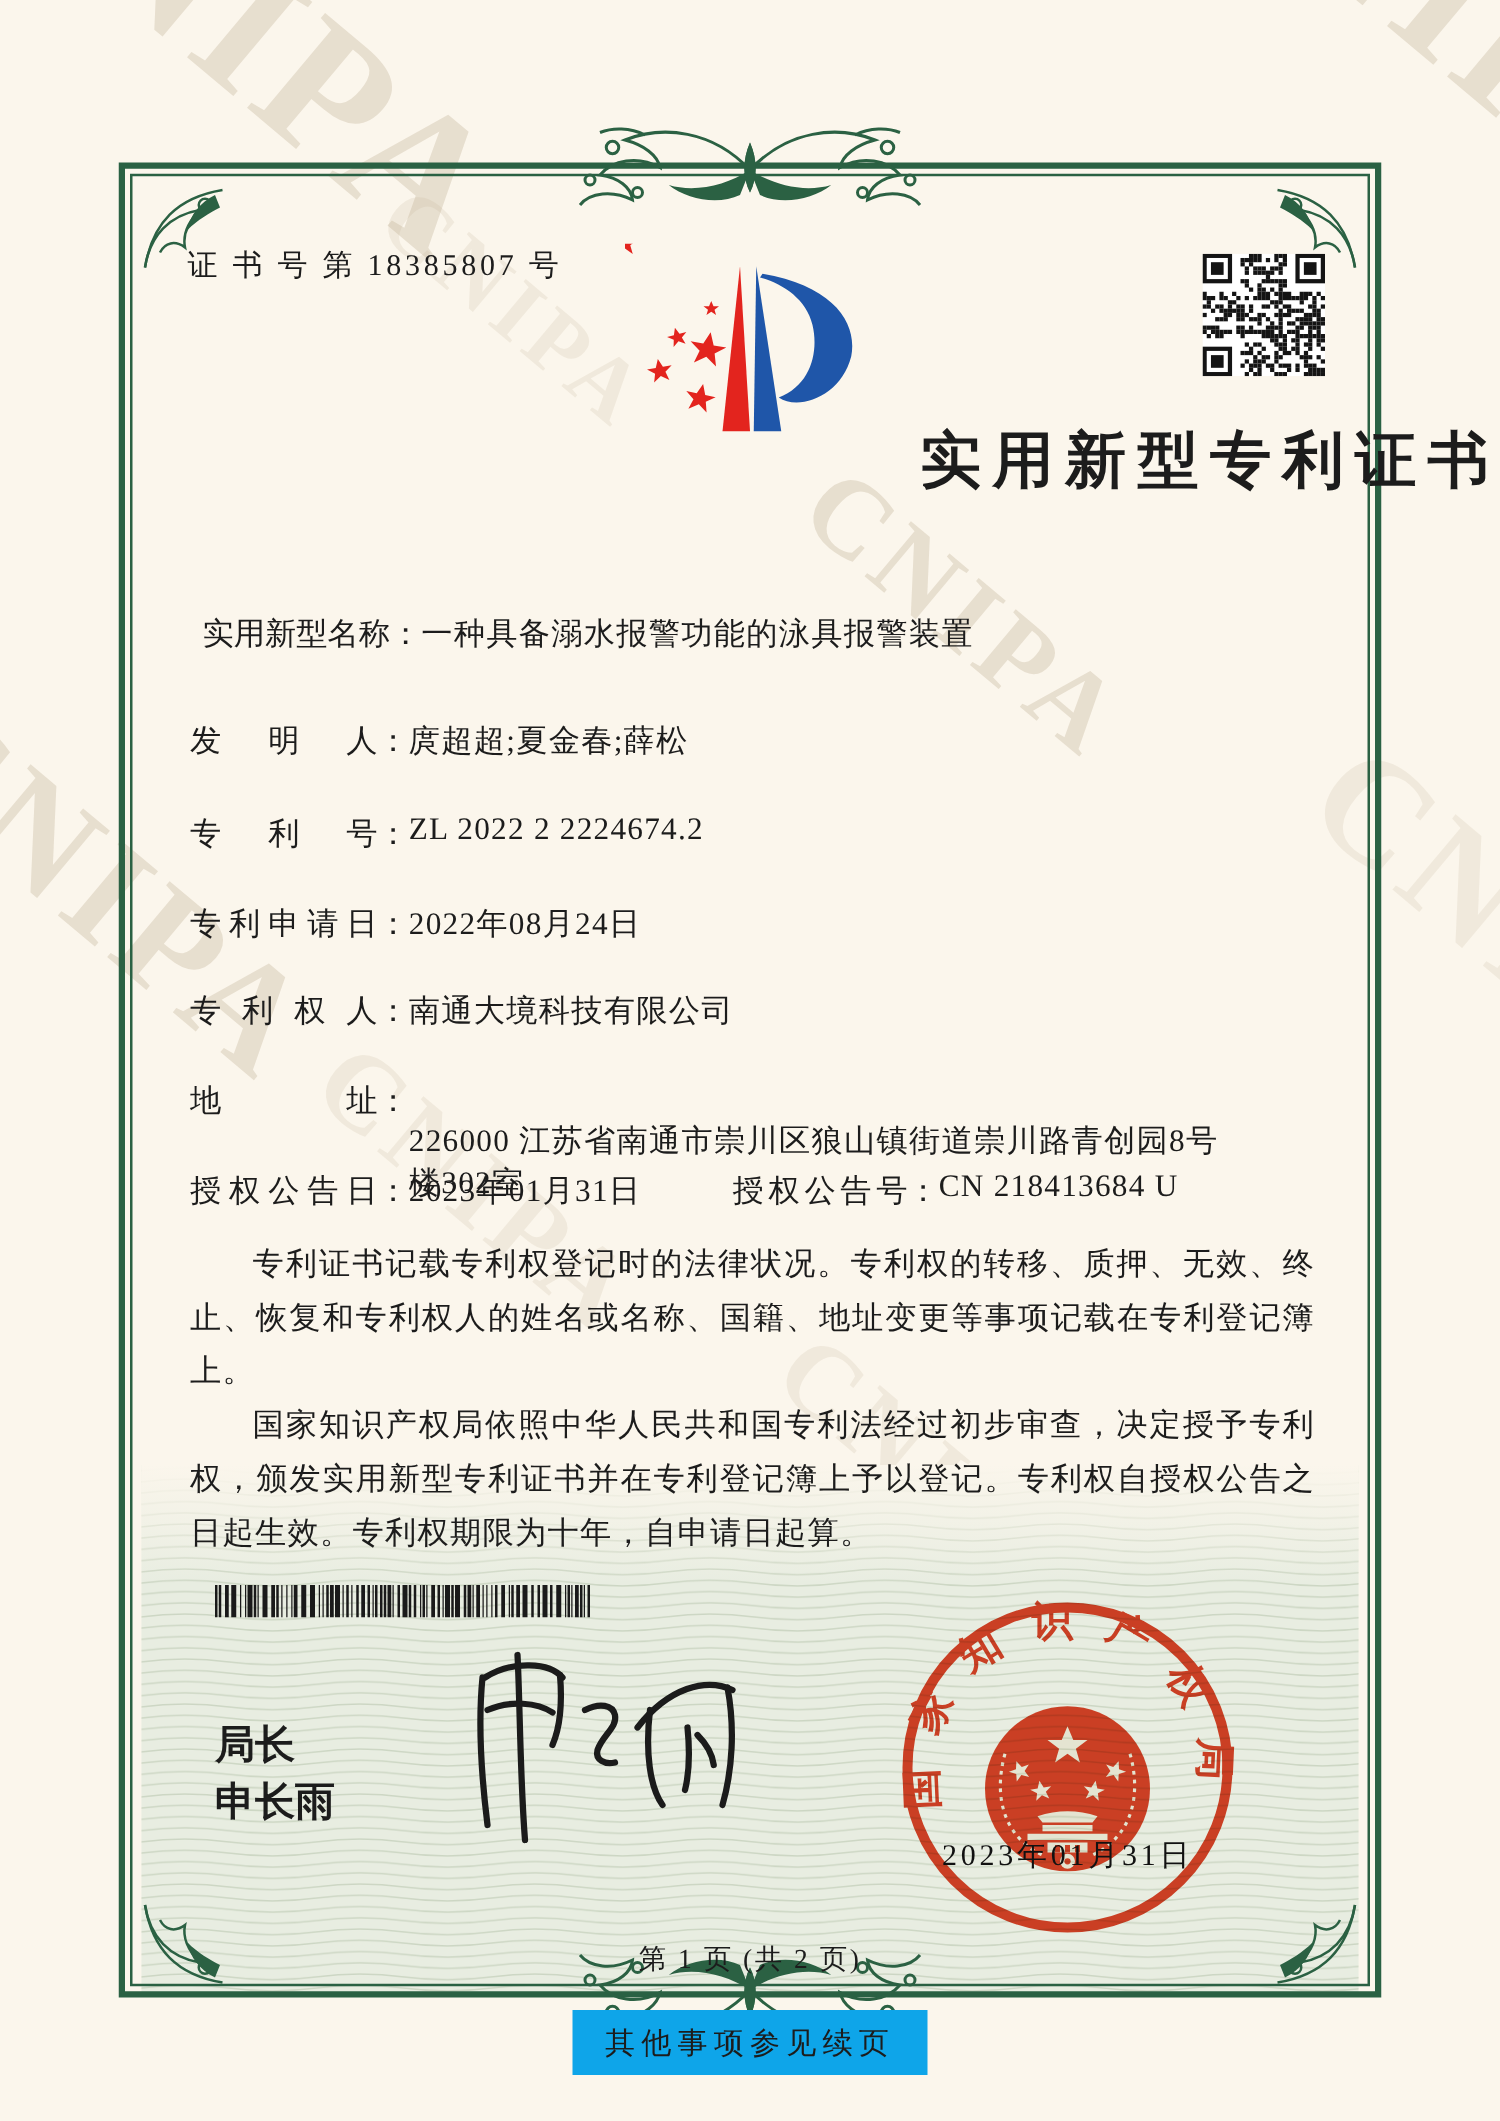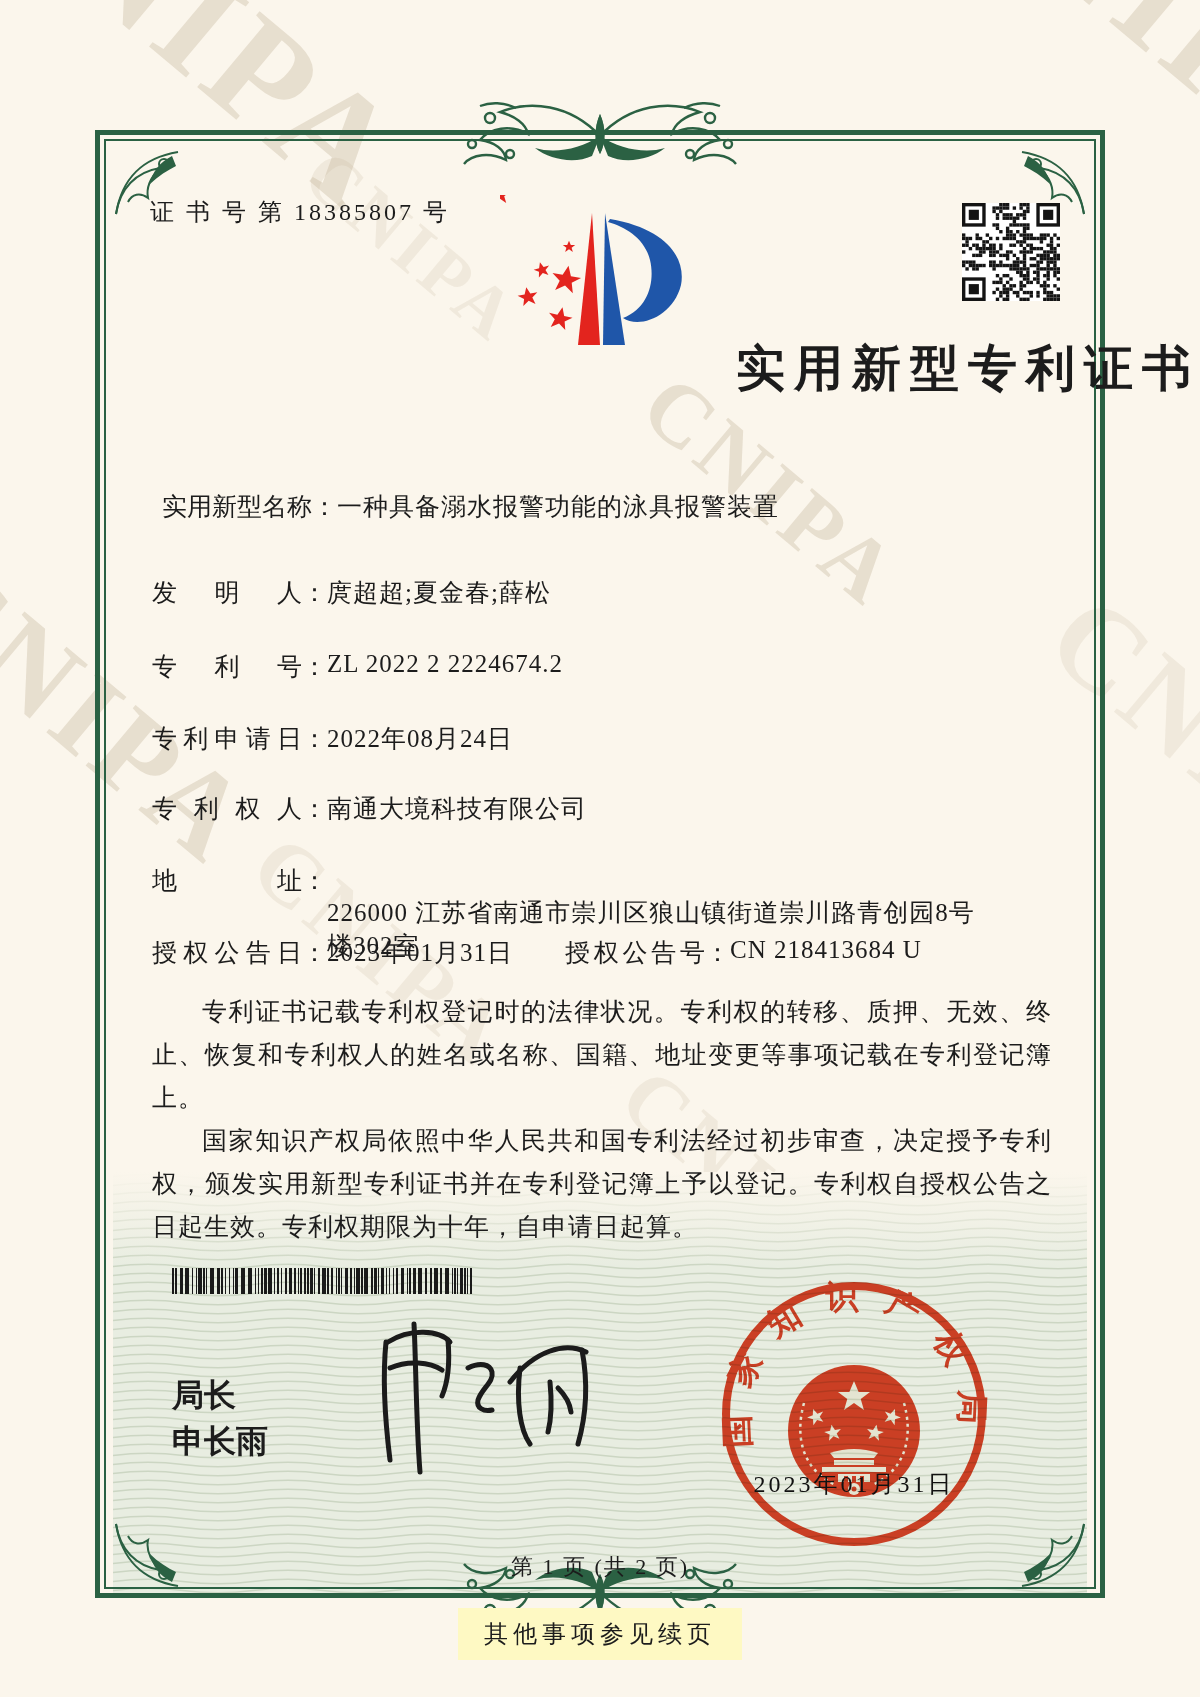--- a/index.html
+++ b/index.html
@@ -36,21 +36,21 @@
     font-size:49px;font-weight:bold;letter-spacing:9px;
   }
   
   .rows{position:absolute;left:152px;top:0;width:905px;z-index:3;font-size:25px;}
   .row{position:absolute;left:0;white-space:nowrap;}
   .flabel{display:inline-block;width:150px;text-align:justify;text-align-last:justify;vertical-align:top;}
   .fcolon{display:inline-block;vertical-align:top;}
   .fvalue{display:inline-block;vertical-align:top;letter-spacing:1px;}
   .fvalue .l2{display:block;}
   .row-grant .pair2{position:absolute;left:413px;top:0;white-space:nowrap;}
-  .row-grant .flabel2{display:inline-block;width:140px;text-align:justify;text-align-last:justify;}
+  .row-grant .flabel2{display:inline-block;width:140px;text-align:justify;text-align-last:justify;margin-left:21px;}
   
   .body-text{
     position:absolute;left:152px;top:990px;width:900px;z-index:3;
     font-size:25px;line-height:43px;text-align:justify;letter-spacing:1px;
   }
   .body-text p{margin:0;text-indent:2em;}
   
   .barcode{position:absolute;left:172px;top:1268px;z-index:3;}
   .sig-block{position:absolute;left:172px;top:1372px;z-index:3;
     font-family:"Liberation Sans", sans-serif;font-weight:bold;font-size:32px;line-height:46px;}
@@ -61,21 +61,21 @@
     font-size:24px;letter-spacing:3px;color:#111;
   }
   .page-foot{
     position:absolute;left:0;top:1552px;width:100%;text-align:center;z-index:3;
     font-size:22px;letter-spacing:2px;
   }
   .cont-note{
     position:absolute;left:0;top:1608px;width:100%;text-align:center;z-index:5;
   }
   .cont-note span{
-    display:inline-block;background:#fef9c3;padding:10px 26px;font-size:24px;letter-spacing:5px;
+    display:inline-block;background:#0ea5e9;padding:10px 26px;font-size:24px;letter-spacing:5px;
   }
   .orn{position:absolute;z-index:2;pointer-events:none;}
 </style>
 </head>
 <body>
 
 <div class="page">
 
   <span class="wm" style="left:-55px;top:-70px;font-size:150px;">CNIPA</span>
   <span class="wm light" style="left:285px;top:205px;font-size:72px;">CNIPA</span>

